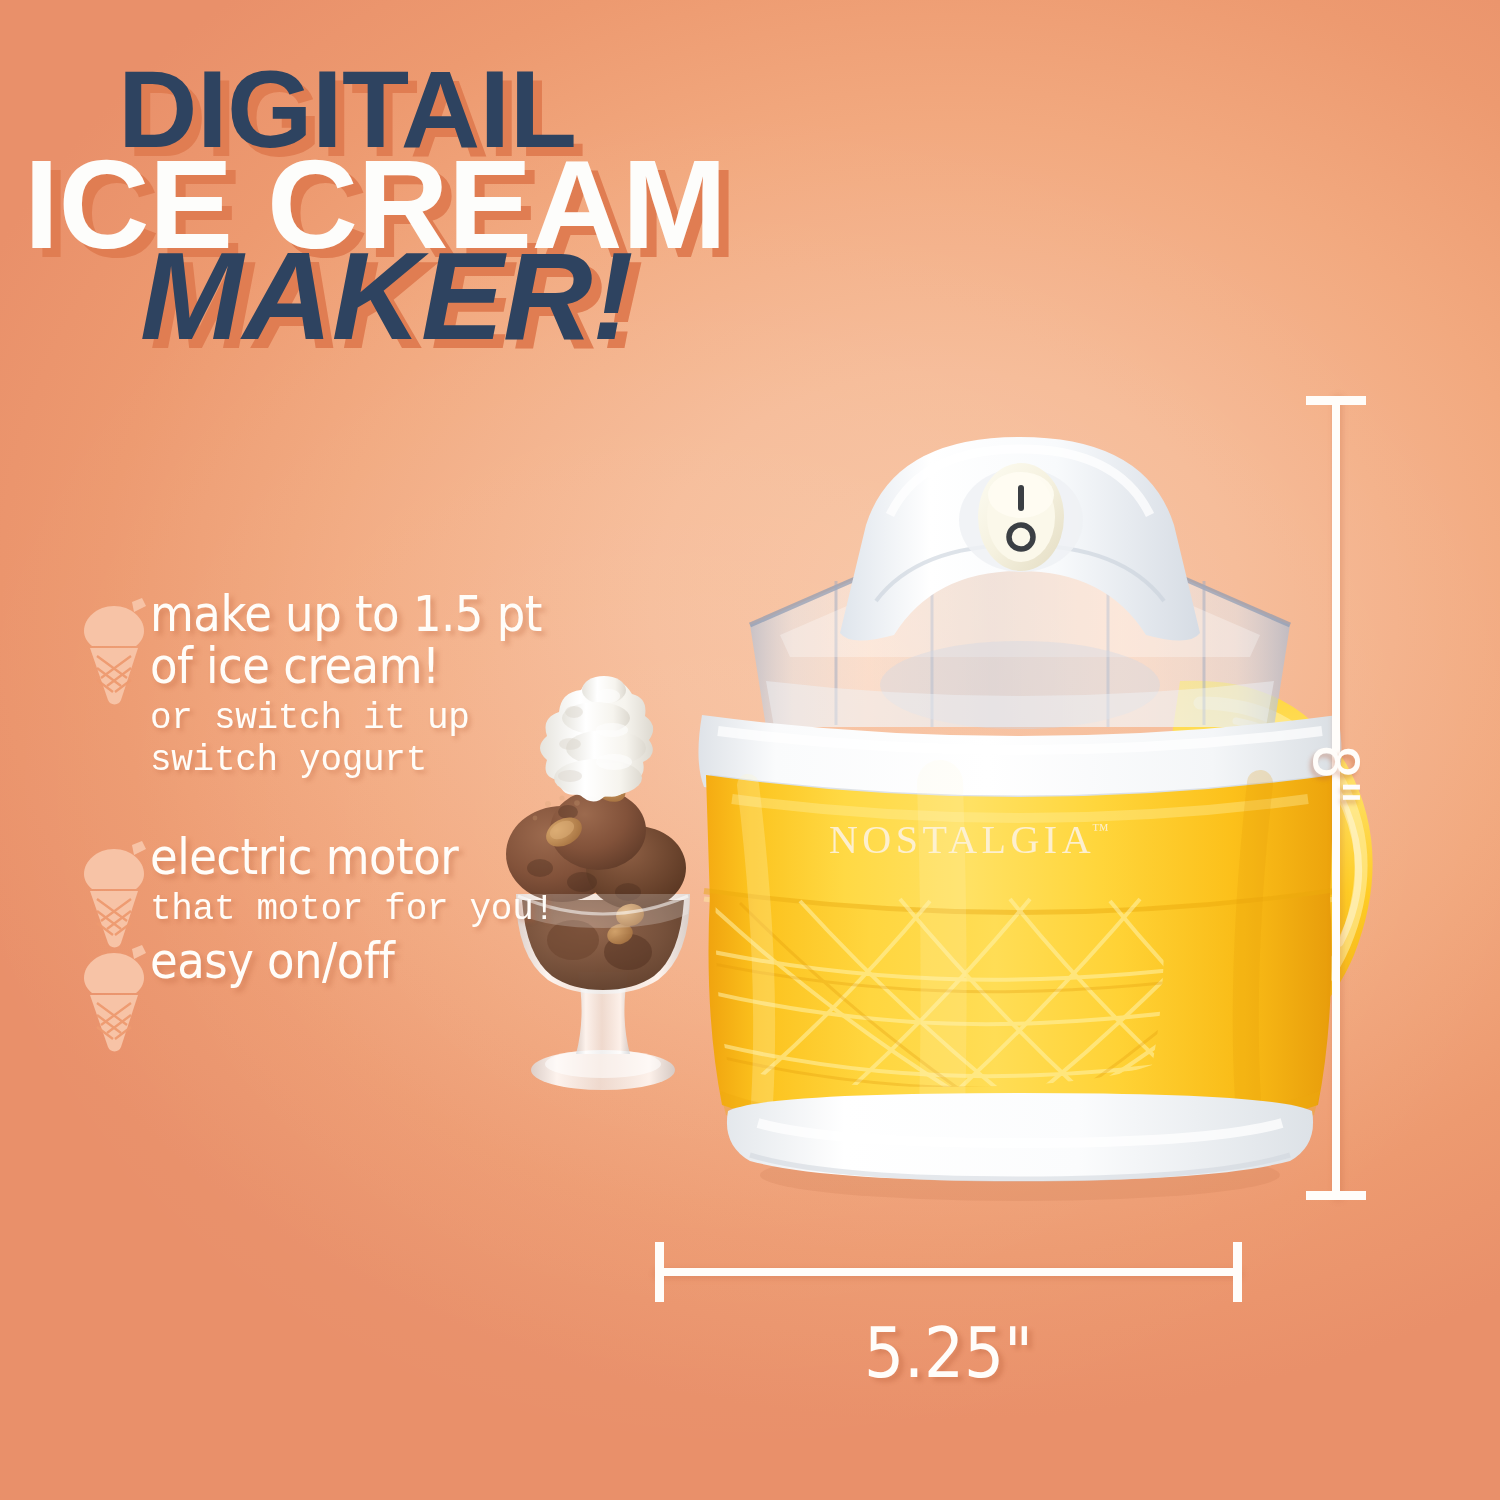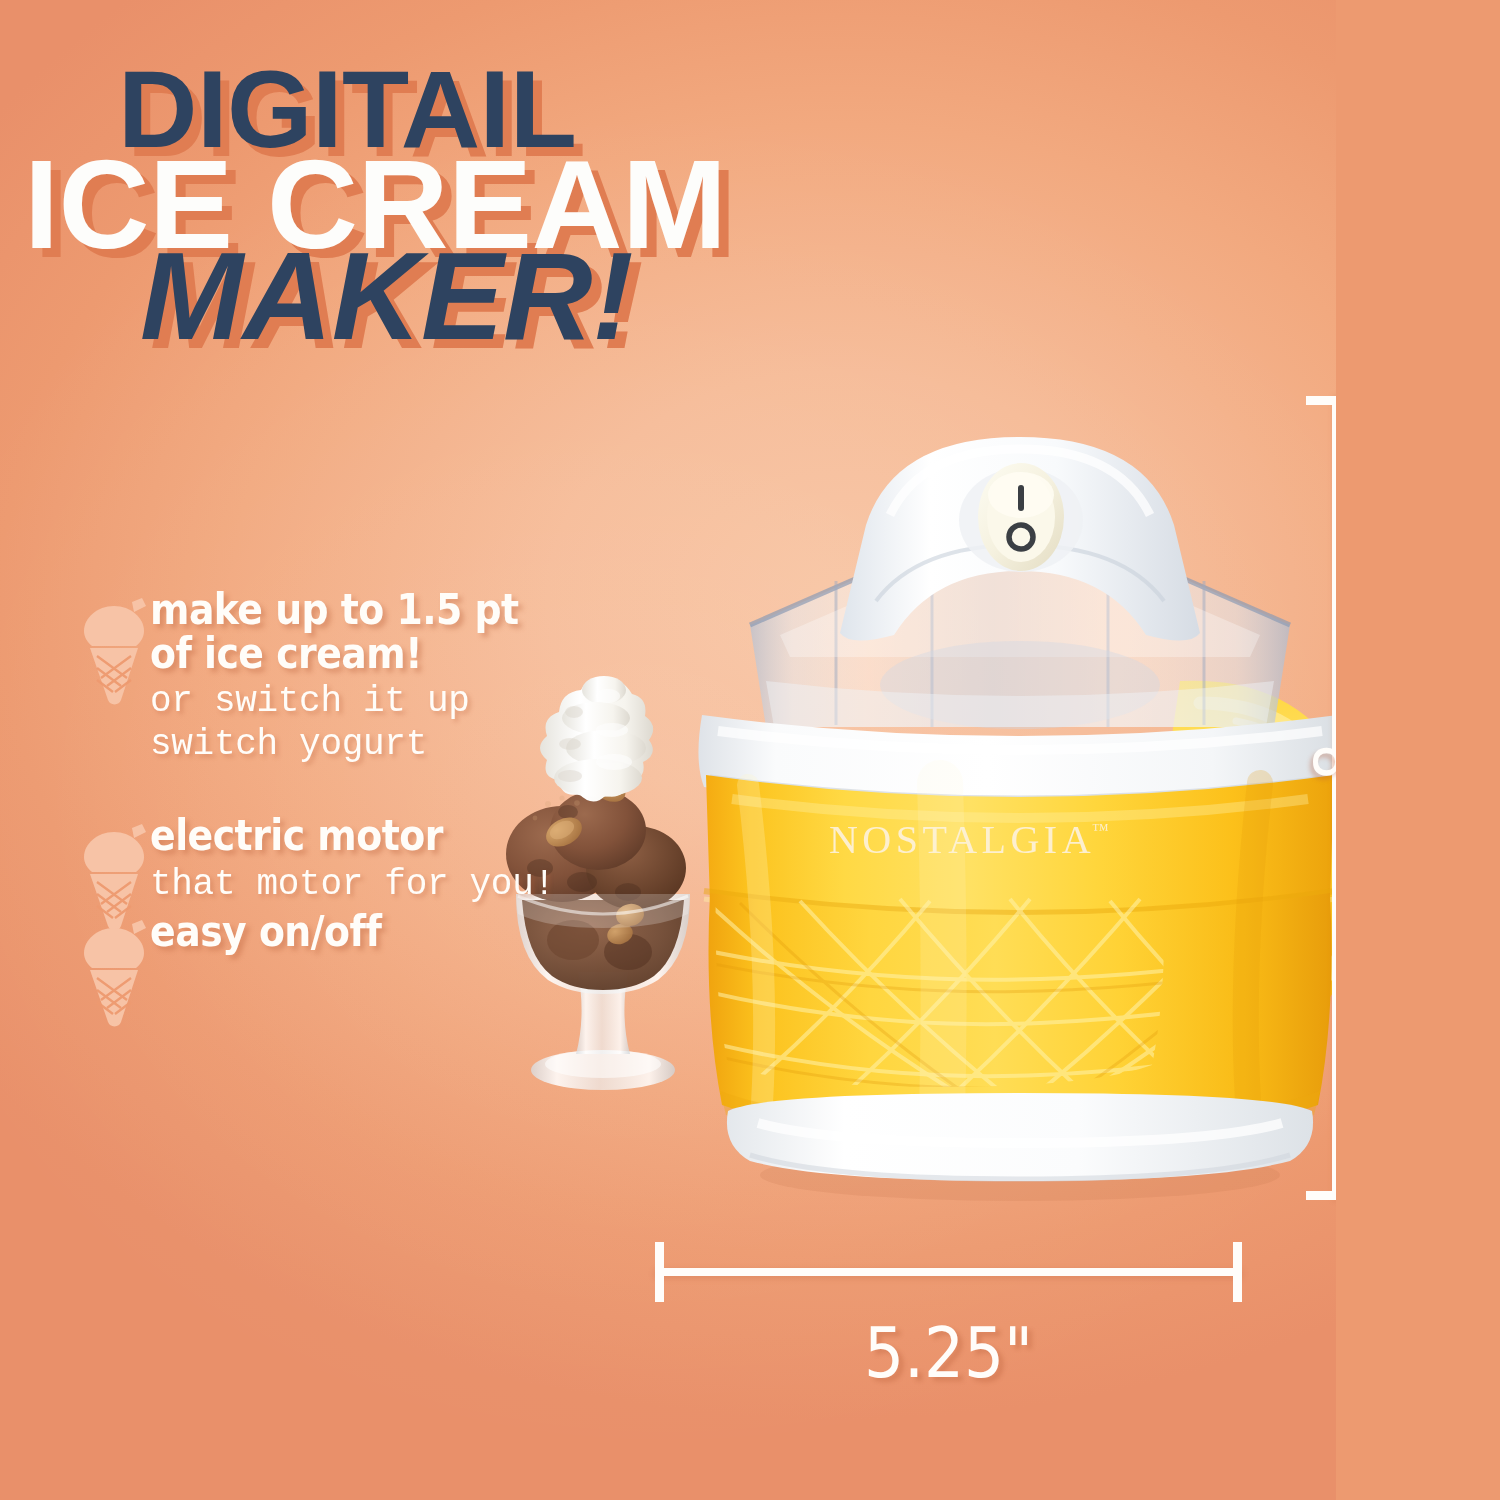--- a/index.html
+++ b/index.html
@@ -7,21 +7,21 @@
   html,body { width:1500px; height:1500px; overflow:hidden; }
   body {
     font-family:"Liberation Sans", sans-serif;
     background:#ed9a70;
     position:relative;
   }
 
   
   #stage {
     position:absolute; inset:0;
-    width:1336px; height:1500px;
+    width:1500px; height:1500px;
     overflow:hidden;
     background:
       radial-gradient(ellipse 1050px 820px at 63% 40%,
          #f8c4a2 0%, #f6bb97 28%, #f2a97f 58%, #ed9a70 80%, #e9906a 100%);
   }
   #stage::after{
     content:"";position:absolute;inset:0;
     background:radial-gradient(ellipse 1300px 1100px at 50% 52%,
         rgba(255,255,255,.10) 0%, rgba(255,255,255,0) 62%);
     pointer-events:none;
@@ -38,21 +38,21 @@
   .hl2 { padding-left:24px;  font-size:126px; color:#fdfdfb;
          text-shadow:10px 9px 0 #e07d52; margin-top:-6px;}
   .hl3 { padding-left:140px; font-size:124px; color:#2e4360;
          text-shadow:10px 9px 0 #e07d52; margin-top:-16px;font-style:italic;}
 
   
   .bullets { position:absolute; left:0; top:588px; width:600px; z-index:14; }
   .bullet  { position:relative; padding-left:150px; margin-bottom:4px; }
   .bullet-icon{ position:absolute; left:70px; top:6px; width:88px; height:112px;}
   .b-big   { font-family:"DejaVu Sans Condensed","Liberation Sans", sans-serif;
-             font-weight:bold; font-size:42px; line-height:1.04; color:#fffdf9;
+             font-weight:normal; font-size:50px; line-height:1.04; color:#fffdf9;
              text-shadow:4px 4px 5px rgba(190,100,62,.40);
              letter-spacing:-.5px;}
   .b-small { font-family:Liberation Mono, monospace;
              font-size:36px; line-height:1.18; color:#fffdf9;
              text-shadow:3px 3px 4px rgba(190,100,62,.38);
              margin-top:6px; letter-spacing:-.3px;}
   #bullet-1{ top:0; }
   #bullet-2{ margin-top:48px; }
   #bullet-3{ }
 

